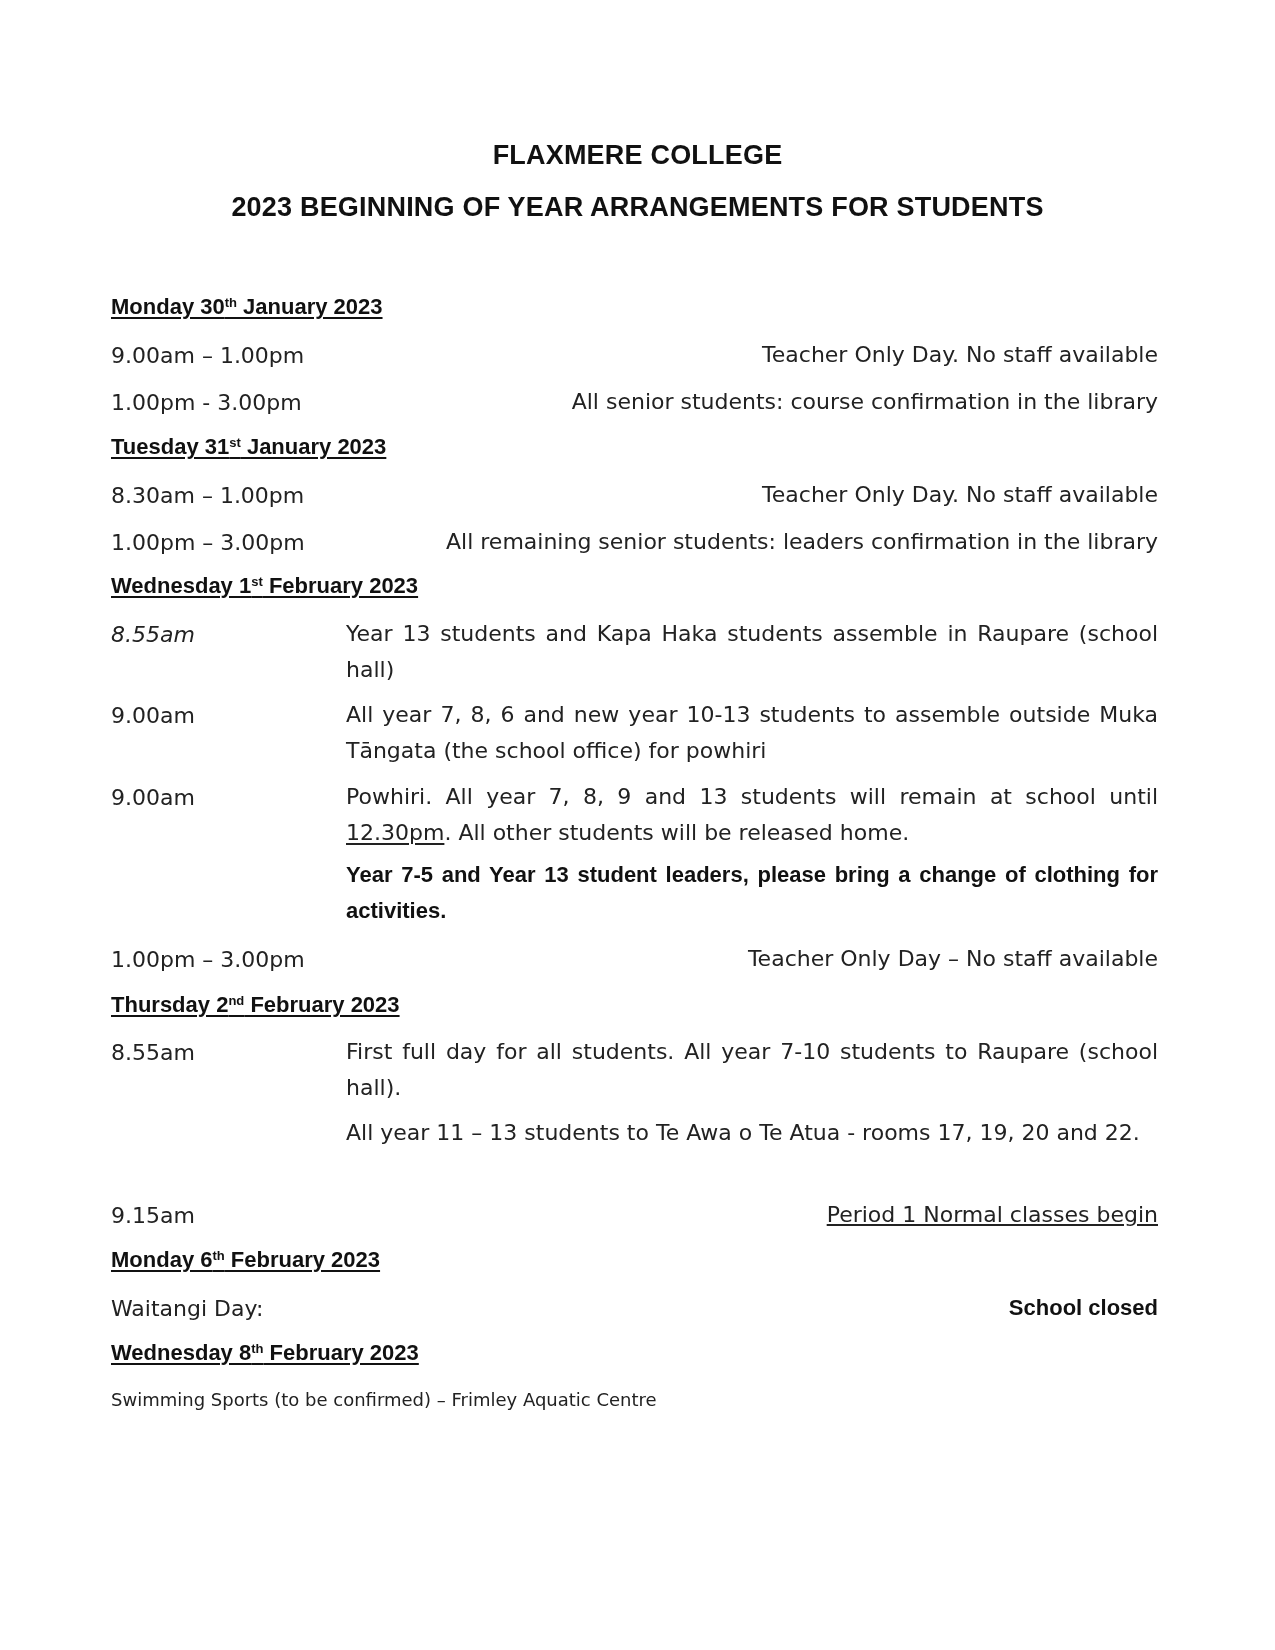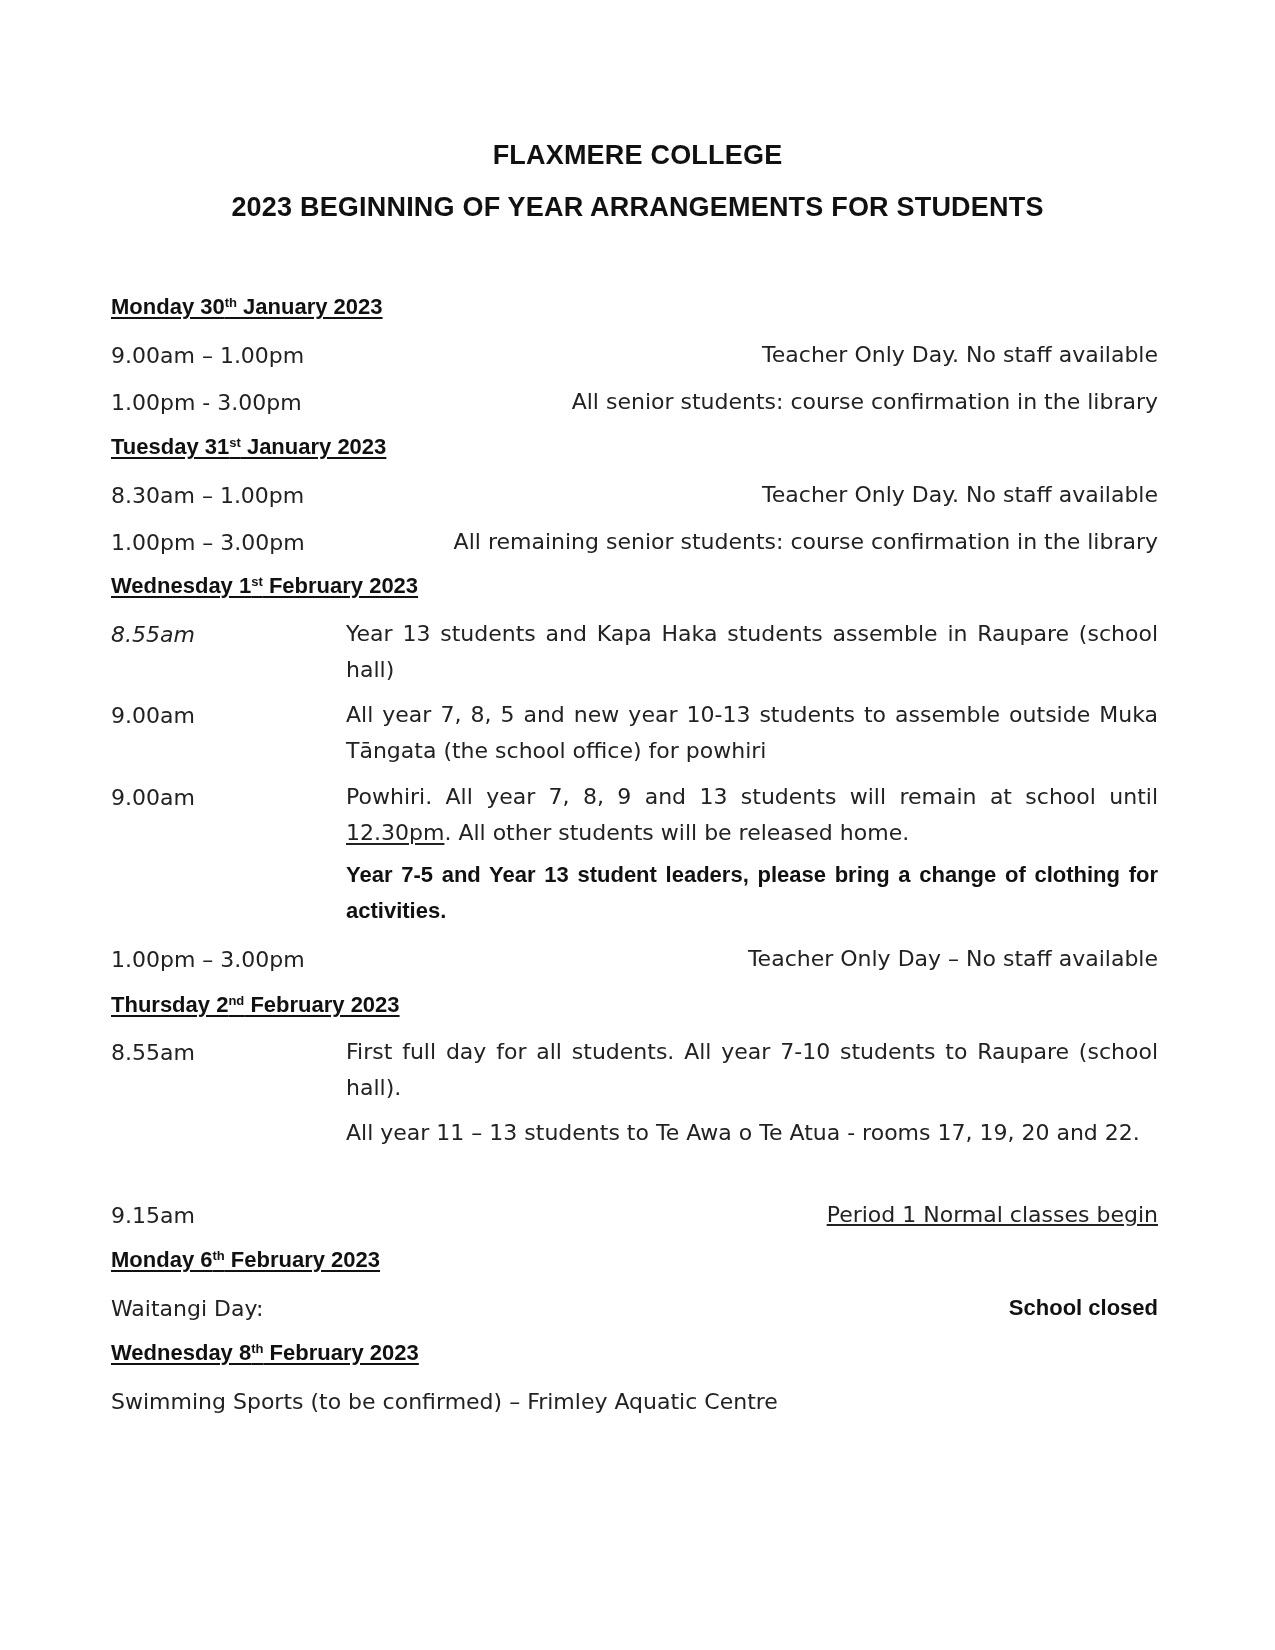--- a/index.html
+++ b/index.html
@@ -13,47 +13,47 @@
              font-weight: bold; font-size: 22px; text-decoration: underline;
              text-underline-offset: 3px; color: #111; }
   .heading sup { font-size: 13px; vertical-align: 7px; line-height: 0; }
   .time { position: absolute; left: 111px; font-size: 22px; color: #222; white-space: nowrap; }
   .desc { position: absolute; left: 346px; width: 812px; font-size: 22px; color: #222;
           line-height: 36px; text-align: justify; }
   .desc.nowrap { white-space: nowrap; text-align: right; }
   .bold { font-weight: bold; color: #111; font-family: "Liberation Sans", sans-serif; }
   .ital { font-style: italic; }
   .u { text-decoration: underline; text-underline-offset: 3px; }
-  .full { position: absolute; left: 111px; font-size: 22px; color: #222; white-space: nowrap; }
+  .full { position: absolute; left: 111px; font-size: 18px; color: #222; white-space: nowrap; }
 </style>
 </head>
 <body>
 
 <div class="page">
 
   <div class="title" style="top:128px;">FLAXMERE COLLEGE</div>
   <div class="title" style="top:180px;">2023 BEGINNING OF YEAR ARRANGEMENTS FOR STUDENTS</div>
 
   <div class="heading" style="top:282px;"><span>Monday 30</span><sup>th</sup><span> January 2023</span></div>
   <div class="time" style="top:331px;">9.00am – 1.00pm</div>
   <div class="desc nowrap" style="top:325px;">Teacher Only Day. No staff available</div>
   <div class="time" style="top:378px;">1.00pm - 3.00pm</div>
   <div class="desc nowrap" style="top:372px;">All senior students: course confirmation in the library</div>
 
   <div class="heading" style="top:422px;"><span>Tuesday 31</span><sup>st</sup><span> January 2023</span></div>
   <div class="time" style="top:471px;">8.30am – 1.00pm</div>
   <div class="desc nowrap" style="top:465px;">Teacher Only Day. No staff available</div>
   <div class="time" style="top:518px;">1.00pm – 3.00pm</div>
-  <div class="desc nowrap" style="top:512px;">All remaining senior students: course confirmation in the library</div>
+  <div class="desc nowrap" style="top:512px;">All remaining senior students: leaders confirmation in the library</div>
 
   <div class="heading" style="top:561px;"><span>Wednesday 1</span><sup>st</sup><span> February 2023</span></div>
   <div class="time ital" style="top:610px;">8.55am</div>
   <div class="desc" style="top:604px;">Year 13 students and Kapa Haka students assemble in Raupare (school hall)</div>
   <div class="time" style="top:691px;">9.00am</div>
-  <div class="desc" style="top:685px;">All year 7, 8, 5 and new year 10-13 students to assemble outside Muka Tāngata (the school office) for powhiri</div>
+  <div class="desc" style="top:685px;">All year 7, 8, 6 and new year 10-13 students to assemble outside Muka Tāngata (the school office) for powhiri</div>
   <div class="time" style="top:773px;">9.00am</div>
   <div class="desc" style="top:767px;"><span>Powhiri.  All year 7, 8, 9 and 13 students will remain at school until </span><span class="u">12.30pm</span><span>. All other students will be released home.</span></div>
   <div class="desc bold" style="top:845px;">Year 7-5 and Year 13 student leaders, please bring a change of clothing for activities.</div>
   <div class="time" style="top:935px;">1.00pm – 3.00pm</div>
   <div class="desc nowrap" style="top:929px;">Teacher Only Day – No staff available</div>
 
   <div class="heading" style="top:980px;"><span>Thursday 2</span><sup>nd</sup><span> February 2023</span></div>
   <div class="time" style="top:1028px;">8.55am</div>
   <div class="desc" style="top:1022px;">First full day for all students. All year 7-10 students to Raupare (school hall).</div>
   <div class="desc" style="top:1103px;">All year 11 – 13 students to Te Awa o Te Atua - rooms 17, 19, 20 and 22.</div>

